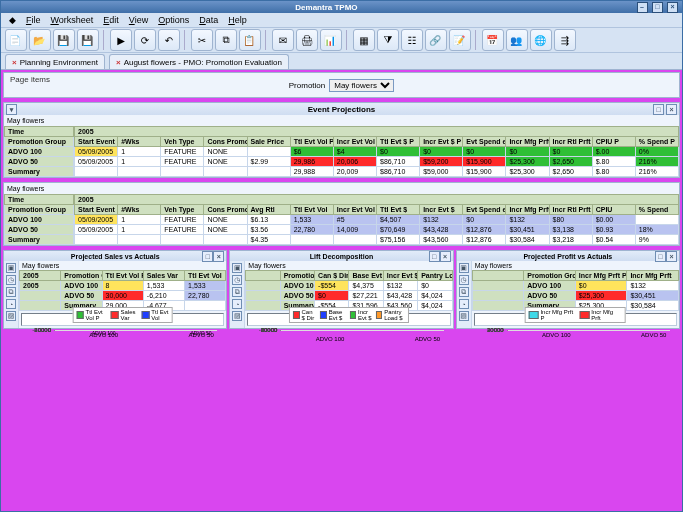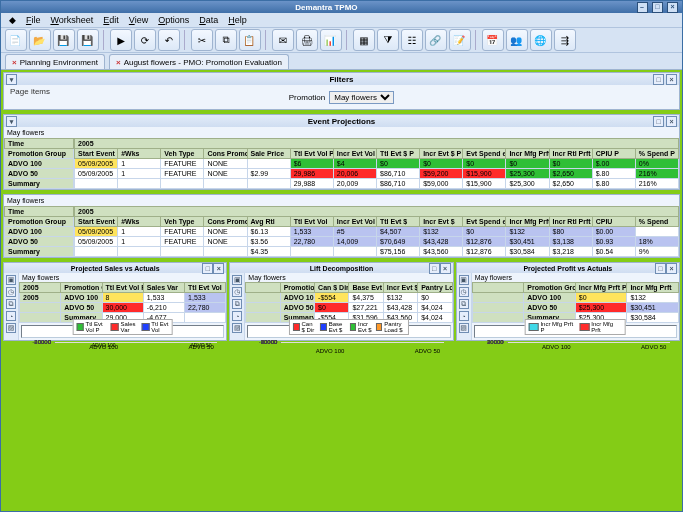--- a/index.html
+++ b/index.html
@@ -1,16 +1,16 @@
 <!DOCTYPE html>
 <html><head>
 <meta charset="utf-8">
 <style>
 html,body{margin:0;padding:0;font-family:Arial,Helvetica,sans-serif;font-size:8px;color:#000;background:#d6e3f3}
-.app{width:683px;height:512px;display:flex;flex-direction:column;background:#84cc16;border:1px solid #3b6ea5;box-sizing:border-box}
+.app{width:683px;height:512px;display:flex;flex-direction:column;background:#d946ef;border:1px solid #3b6ea5;box-sizing:border-box}
 .titlebar{height:12px;background:linear-gradient(#6b93c8,#3f6fa8);color:#fff;display:flex;align-items:center;justify-content:space-between;padding:0 4px;font-size:8px;font-weight:bold}
 .win-btns span{display:inline-block;width:9px;height:9px;border:1px solid #2a4f7a;margin-left:2px;background:#cfe0f5;color:#2a4f7a;text-align:center;line-height:8px;font-size:7px}
 .menubar{height:14px;display:flex;align-items:center;gap:10px;padding:0 8px;font-size:9px;background:#d6e3f3;border-bottom:1px solid #b0c4de}
 .menubar span u{text-decoration:underline}
 .toolbar{height:24px;display:flex;align-items:center;gap:2px;padding:0 4px;background:#d6e3f3;border-bottom:1px solid #b0c4de}
 .tbtn{width:20px;height:20px;border:1px solid #9fb4d0;border-radius:3px;background:linear-gradient(#f3f8ff,#dce8f7);display:flex;align-items:center;justify-content:center;font-size:10px}
 .tsep{width:2px;height:20px;border-left:1px solid #aac;margin:0 2px}
 .tabbar{height:16px;display:flex;align-items:flex-end;padding:0 4px;gap:4px;background:#d6e3f3;border-bottom:1px solid #9fb4d0}
 .tab{height:14px;padding:0 6px;border:1px solid #9fb4d0;border-bottom:none;border-radius:3px 3px 0 0;background:#e8eff9;display:flex;align-items:center;gap:3px;font-size:8px}
 .tab .x{color:#c33;font-weight:bold}
@@ -117,30 +117,20 @@
         <span class="x">×</span>
         <span>Planning Environment</span>
       </div>
     <div class="tab">
         <span class="x">×</span>
         <span>August flowers - PMO: Promotion Evaluation</span>
       </div>
   </div>
 
   <div class="section">
-    <div class="sec-hdr">
-      <div class="corner-l">
-          <div class="sq">▾</div>
-        </div>
-      <span>Filters</span>
-      <div class="corner-r">
-          <div class="sq">□</div>
-          <div class="sq">×</div>
-        </div>
-    </div>
     <div class="filters-body">
       <span class="pg">Page items</span>
       <span>Promotion</span>
       <select><option>May flowers</option></select>
     </div>
   </div>
 
   <div class="section">
     <div class="sec-hdr">
       <div class="corner-l">

